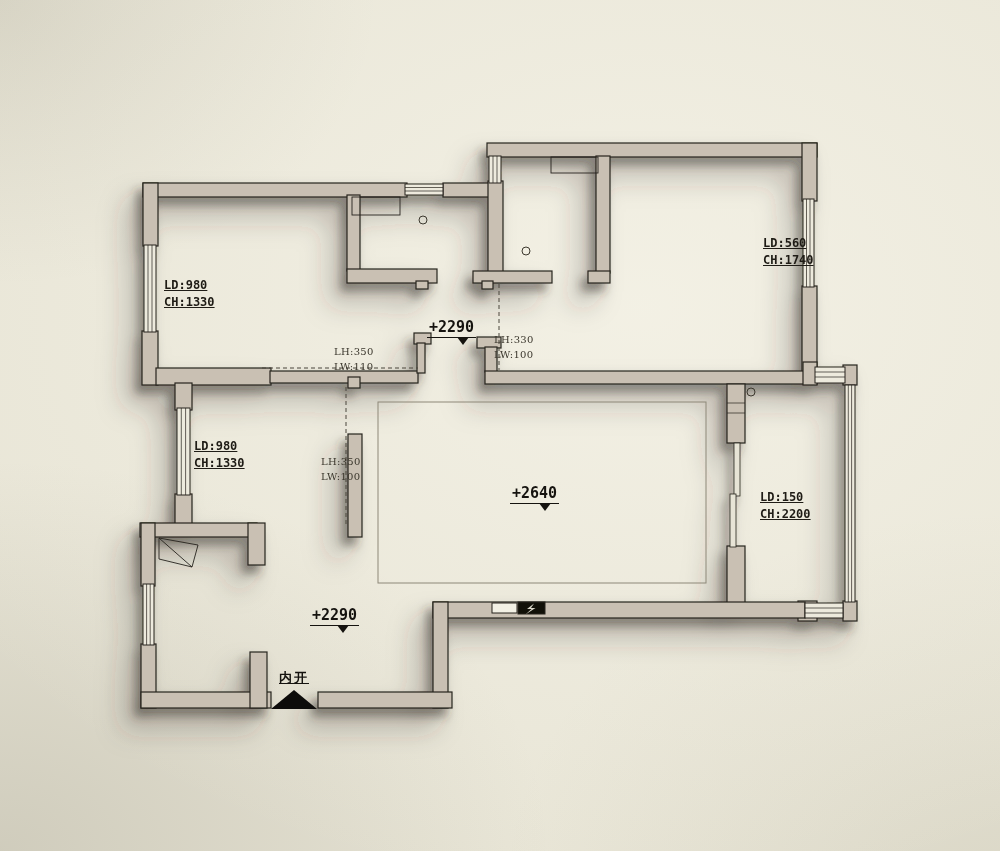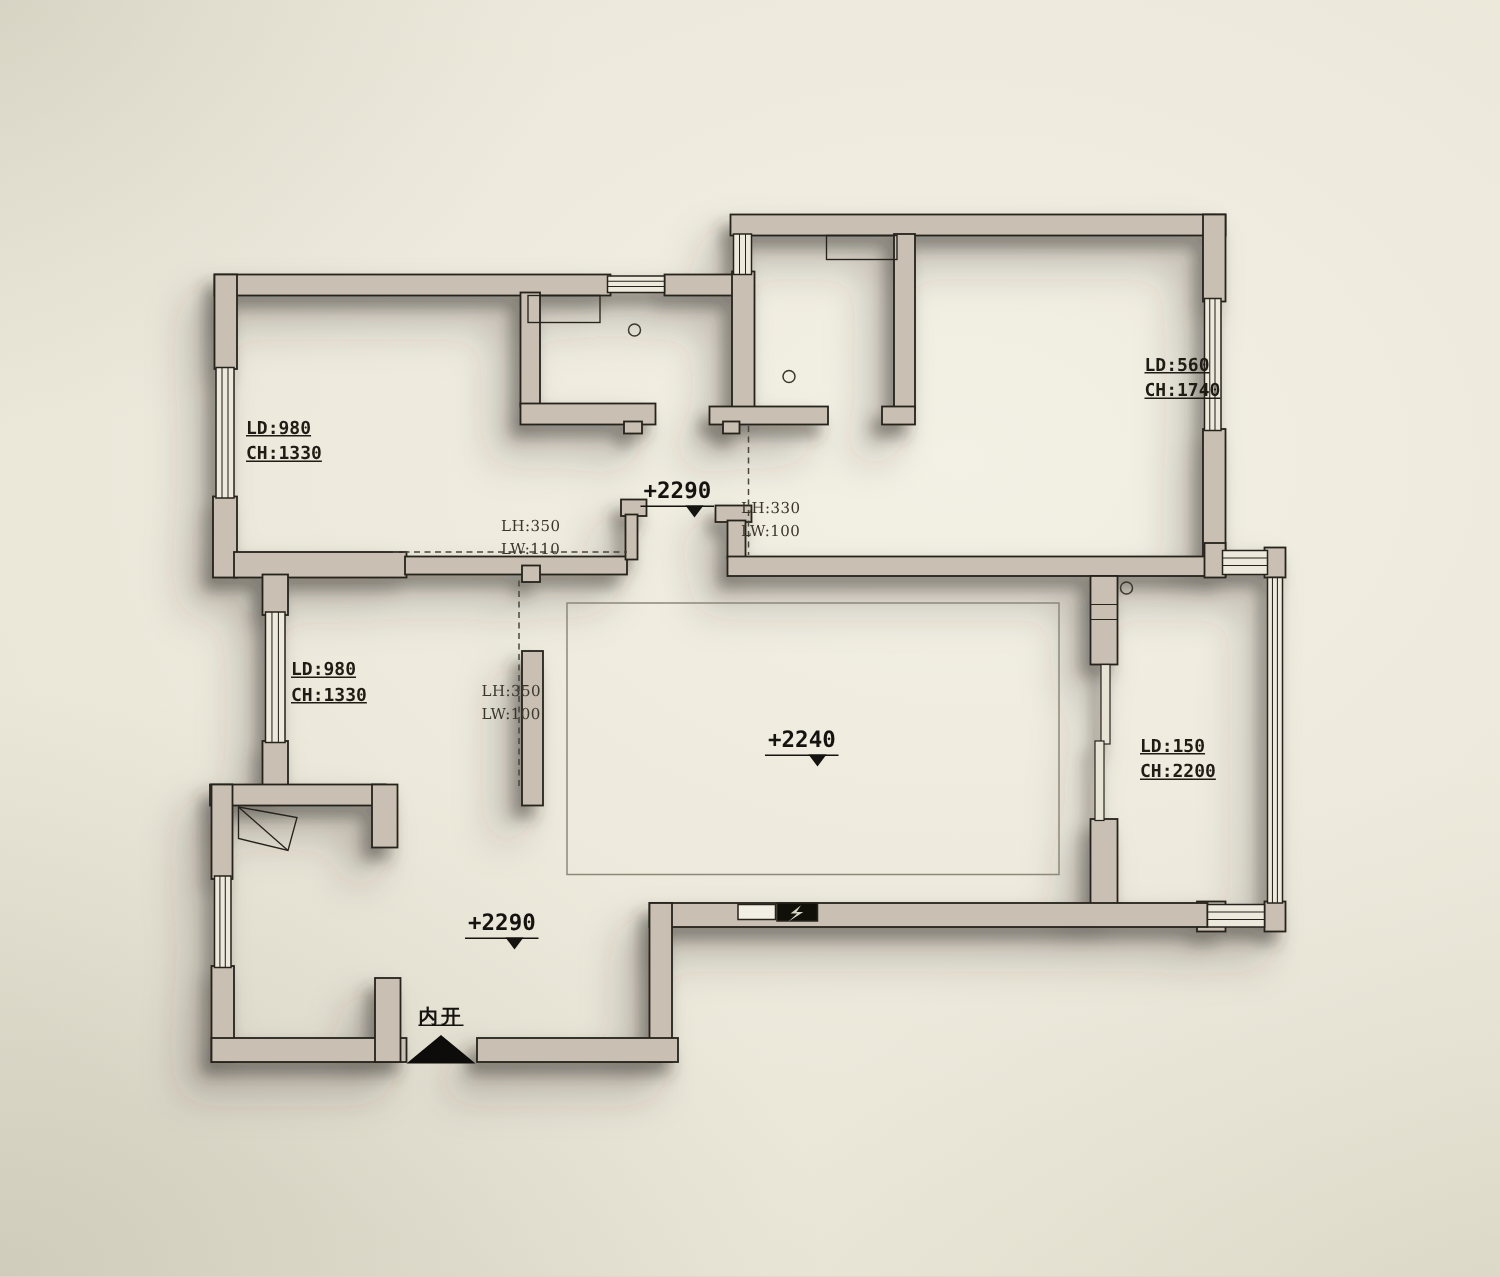--- a/index.html
+++ b/index.html
@@ -205,21 +205,21 @@
 <div class="lbl beam" style="left:321px;top:454px">
   <span>LH:350</span>
   <span>LW:100</span>
 </div>
 
 <div class="elev" style="left:427px;top:318px">
   <span class="ev">+2290</span>
   <span class="tri" style="left:30px;top:19px"></span>
 </div>
 <div class="elev" style="left:510px;top:484px">
-  <span class="ev">+2240</span>
+  <span class="ev">+2640</span>
   <span class="tri" style="left:29px;top:19px"></span>
 </div>
 <div class="elev" style="left:310px;top:606px">
   <span class="ev">+2290</span>
   <span class="tri" style="left:27px;top:19px"></span>
 </div>
 
 <div class="door-note" style="left:279px;top:669px">内开</div>
 
 </div>

